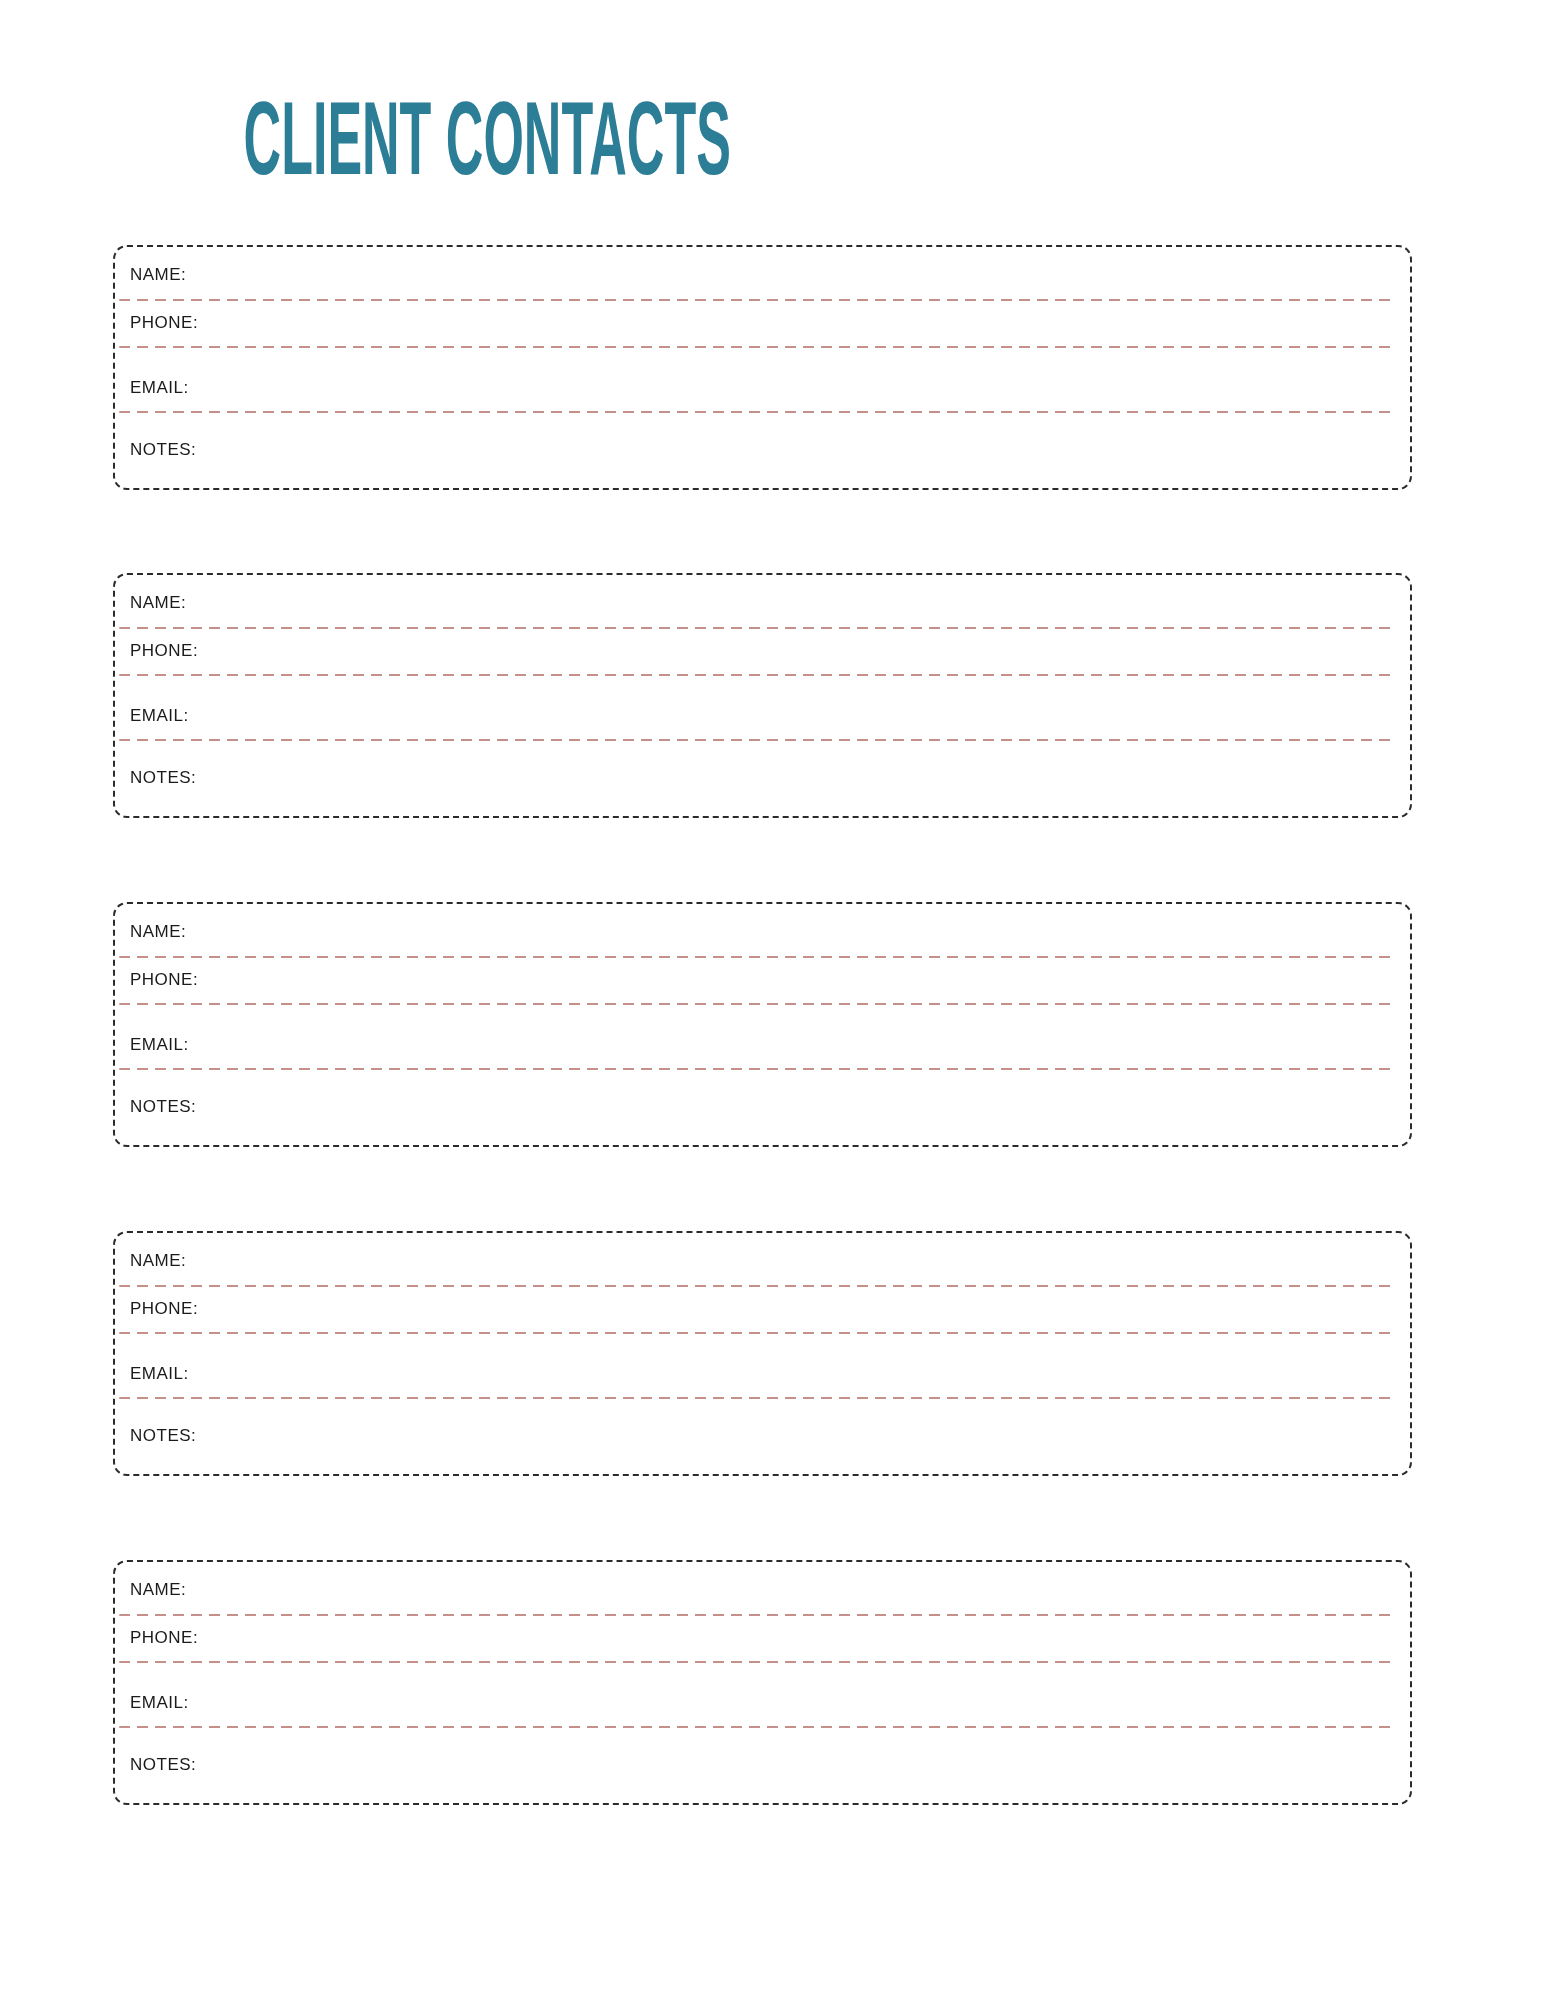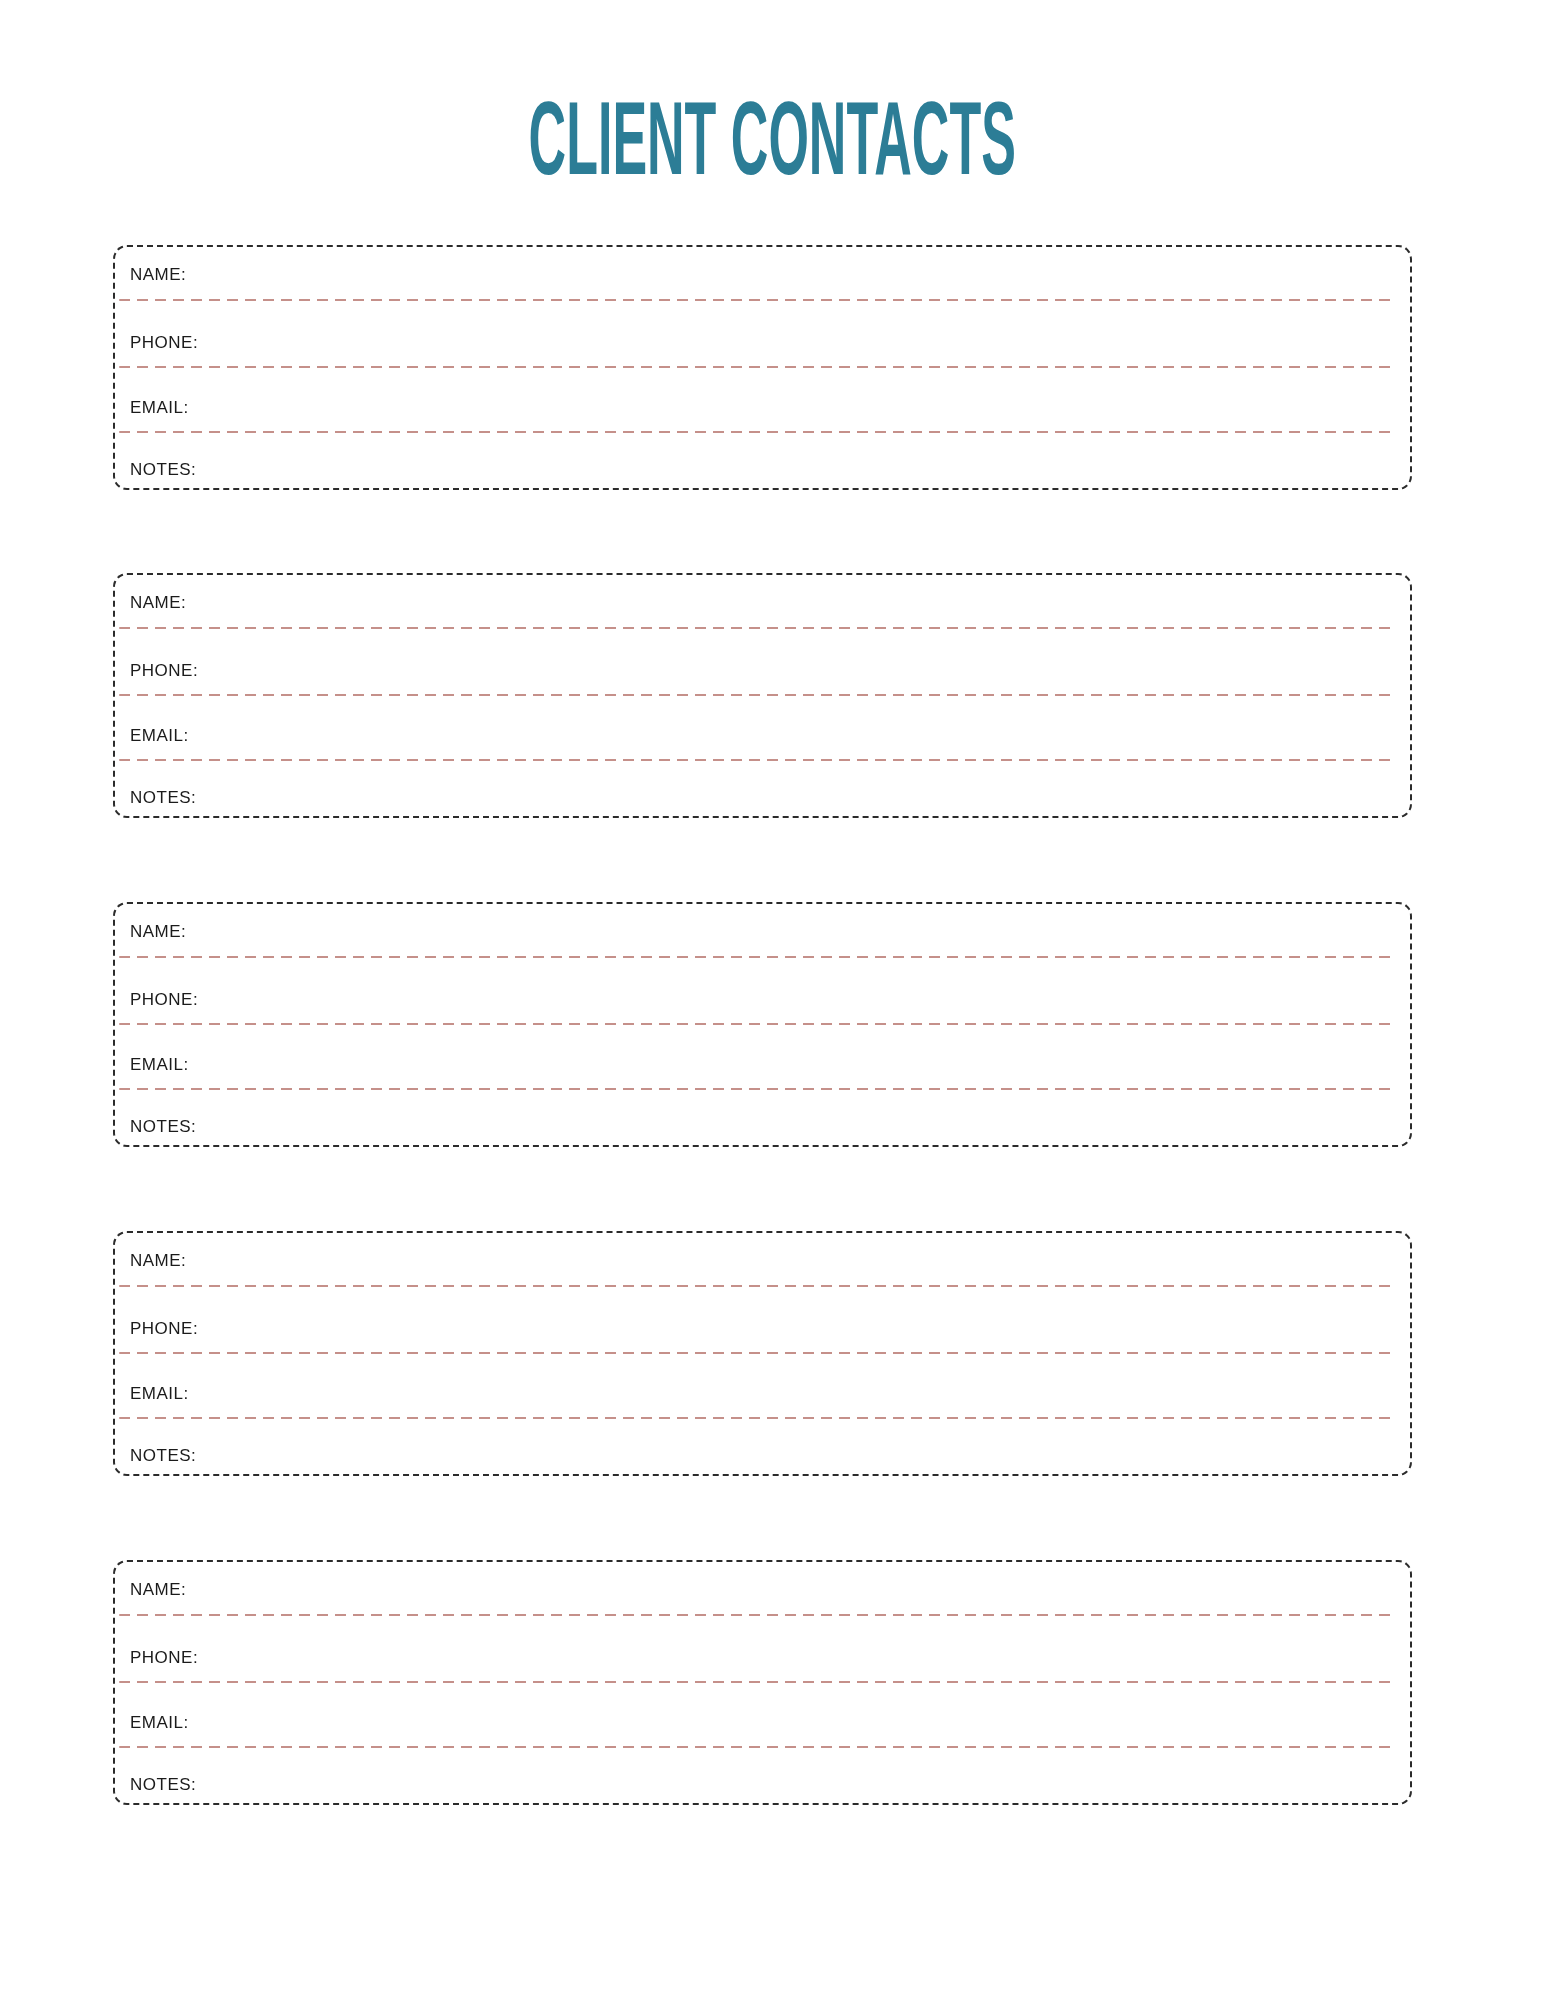--- a/index.html
+++ b/index.html
@@ -14,21 +14,21 @@
     overflow: hidden;
     font-family: "Liberation Sans", sans-serif;
   }
 
   
   .title-wrap {
     position: absolute;
     top: 86px;
     left: 0;
     width: 100%;
-    text-align: center;
+    text-align: left;
   }
   .title {
     display: inline-block;
     margin: 0;
     font-family: "Liberation Sans", sans-serif;
     font-weight: 700;
     font-size: 104px;
     line-height: 1;
     letter-spacing: 0px;
     color: #2C7D96;
@@ -79,21 +79,21 @@
     height: 2px;
     margin-left: -11px;
     margin-right: 0;
     border-radius: 1px;
     background: repeating-linear-gradient(90deg,
       #C5908A 0px, #C5908A 11px,
       transparent 11px, transparent 18px);
   }
   .row-name   { margin-top: 6px;  }
   .blank-name { margin-top: 11px; }
-  .row-phone  { margin-top: 20px; }
+  .row-phone  { }
   .blank-phone{ margin-top: 10px; }
   .row-email  { margin-top: 18px; justify-content: center; }
   .blank-email{ margin-top: 10px; }
   .row-notes  { margin-top: 23px; align-items: flex-end; }
   .notes-space{ flex: 1; }
 </style>
 </head>
 <body>
 
 <div class="title-wrap">

